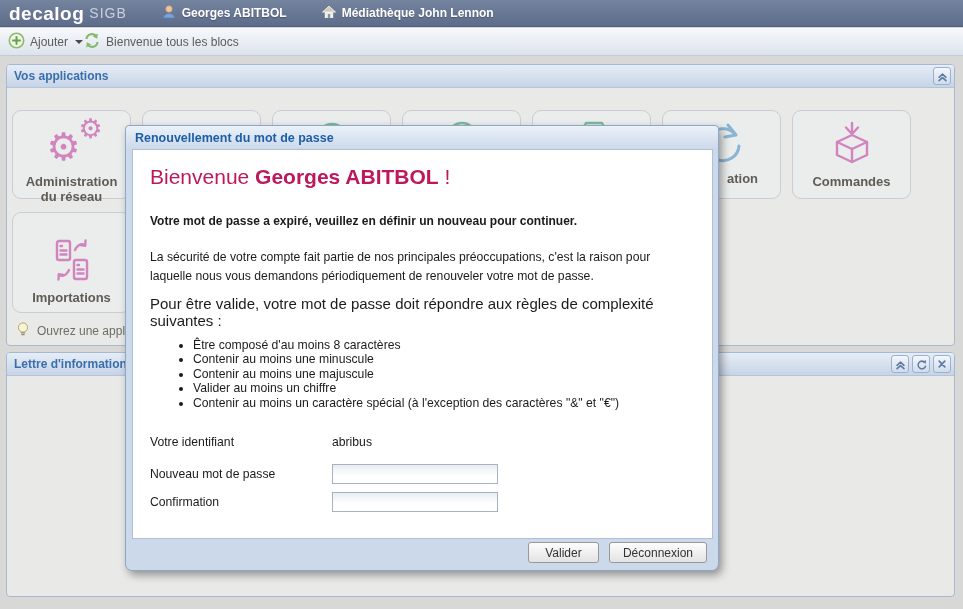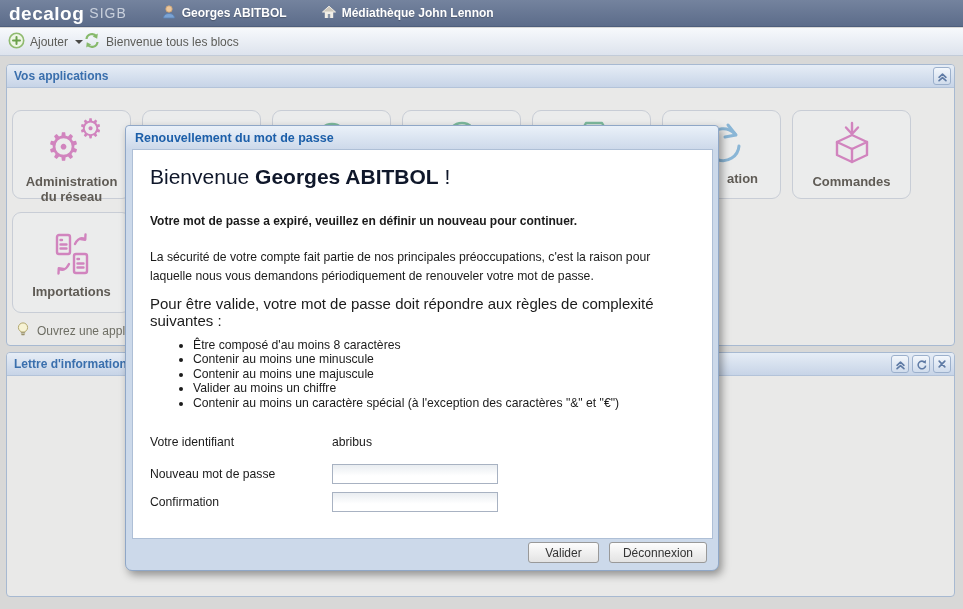--- a/index.html
+++ b/index.html
@@ -79,21 +79,21 @@
     height:23px; padding:5px 9px 0 9px;
     background:linear-gradient(#eaf1f9,#cdd9ea);
     border-radius:4px 4px 0 0;
     color:#1c5fa9; font-weight:700; font-size:12.5px;
   }
   .modal-body{
     position:absolute; left:6px; top:23px; width:581px; height:390px;
     background:#fff; border:1px solid #aebfd6; padding:0 17px; overflow:hidden;
     color:#1b1b1b;
   }
-  .welcome{ margin-top:15px; font-size:21px; font-weight:400; color:#0f172a;}
+  .welcome{ margin-top:15px; font-size:21px; font-weight:400; color:#be185d;}
   .welcome b{ font-weight:700; }
   .expired{ margin-top:25px; font-size:12px; font-weight:700;}
   .ptext{ margin-top:20px; font-size:12.2px; line-height:1.55; max-width:556px;}
   .rules-intro{ margin-top:9px; font-size:15px;}
   ul.rules{ margin-top:9px; padding-left:43px; font-size:12.2px; line-height:14.5px;}
   .form{ margin-top:25px; font-size:12.2px;}
   .frow{ display:flex; align-items:center; margin-bottom:8px;}
   .frow.id-row{ margin-bottom:15px;}
   .flabel{ width:182px;}
   .frow input{
@@ -238,21 +238,21 @@
           <path d="M17 7.5 L23 14 L29 7.5"></path>
           <path d="M8 22 L23 15 L38 22 L23 29 Z"></path>
           <path d="M8 22 V35 L23 42 V29"></path>
           <path d="M38 22 V35 L23 42"></path>
         </g>
       </svg>
     </span>
     <span class="tile-label">Commandes</span>
   </div>
 
-  <div class="tile" id="tile-importations" style="left:5px; top:147px;">
+  <div class="tile" id="tile-importations" style="left:5px; top:147px;justify-content:center;">
     <span class="tile-icon">
       <svg width="46" height="46" viewBox="0 0 46 46">
         <g fill="none" stroke="#d184be" stroke-width="2.4" stroke-linecap="round" stroke-linejoin="round">
           <rect x="8" y="4" width="13" height="19" rx="2"></rect>
           <path d="M11.5 9 h1.5 M11.5 13.5 h6 M11.5 17.5 h6"></path>
           <rect x="25" y="23" width="13" height="19" rx="2"></rect>
           <path d="M28.5 28 h1.5 M28.5 32.5 h6 M28.5 36.5 h6"></path>
           <path d="M26 13 Q30 5 36 8"></path>
           <path d="M36.5 3.5 L36.2 8.8 L31.5 8"></path>
           <path d="M20 33 Q16 41 10 38"></path>

